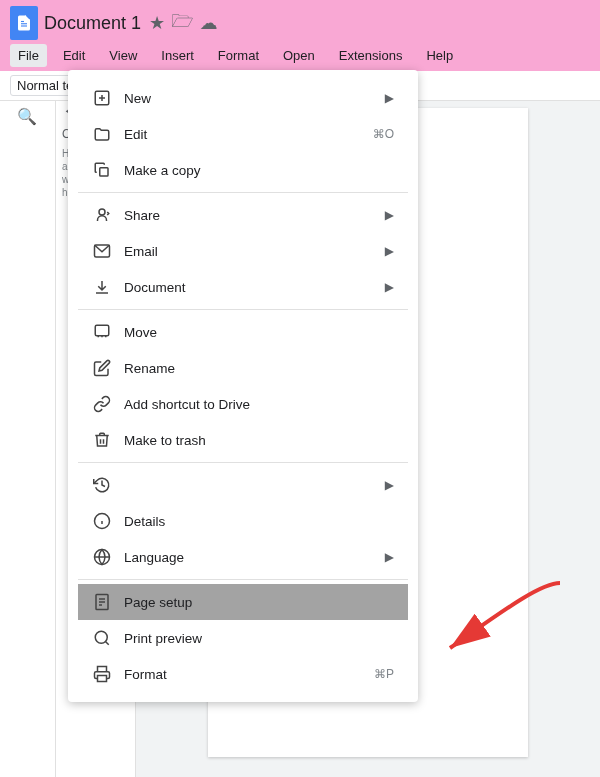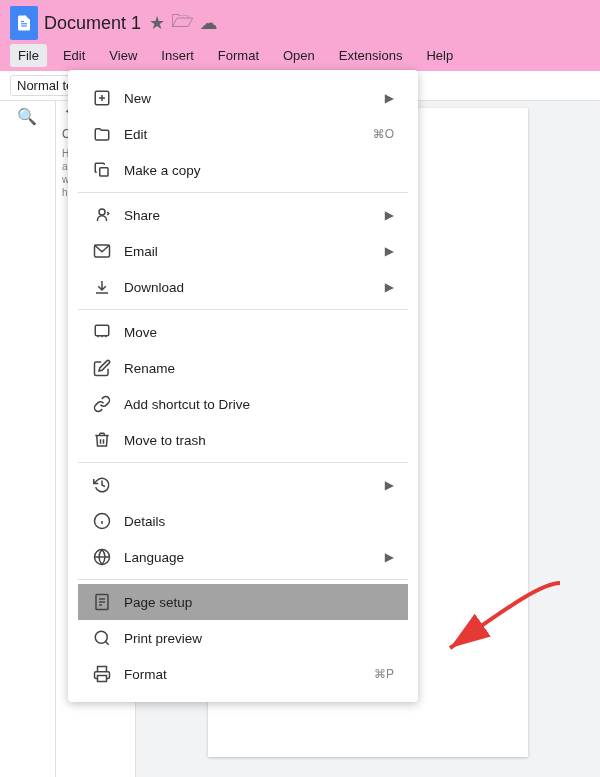--- a/index.html
+++ b/index.html
@@ -363,21 +363,21 @@
       <span class="item-label">Email</span>
       <span class="item-arrow">▶</span>
     </div>
     <div class="dropdown-item">
       <span class="item-icon">
         <svg width="18" height="18" viewBox="0 0 24 24" fill="none" stroke="#444" stroke-width="2">
           <path d="M12 4v12m-5-5l5 5 5-5"></path>
           <line x1="4" y1="20" x2="20" y2="20"></line>
         </svg>
       </span>
-      <span class="item-label">Download</span>
+      <span class="item-label">Document</span>
       <span class="item-arrow">▶</span>
     </div>
   </div>
 
   <div class="menu-section">
     <div class="dropdown-item">
       <span class="item-icon">
         <svg width="18" height="18" viewBox="0 0 24 24" fill="none" stroke="#444" stroke-width="2">
           <rect x="3" y="3" width="18" height="14" rx="2"></rect>
           <path d="M7 17v2m5-2v2m5-2v2"></path>
@@ -405,21 +405,21 @@
     </div>
     <div class="dropdown-item">
       <span class="item-icon">
         <svg width="18" height="18" viewBox="0 0 24 24" fill="none" stroke="#444" stroke-width="2">
           <polyline points="3 6 5 6 21 6"></polyline>
           <path d="M19 6l-1 14H6L5 6"></path>
           <path d="M10 11v6m4-6v6"></path>
           <path d="M9 6V4a1 1 0 011-1h4a1 1 0 011 1v2"></path>
         </svg>
       </span>
-      <span class="item-label">Move to trash</span>
+      <span class="item-label">Make to trash</span>
     </div>
   </div>
 
   <div class="menu-section">
     <div class="dropdown-item">
       <span class="item-icon">
         <svg width="18" height="18" viewBox="0 0 24 24" fill="none" stroke="#444" stroke-width="2">
           <polyline points="1 4 1 10 7 10"></polyline>
           <path d="M3.51 15a9 9 0 102.13-9.36L1 10"></path>
           <polyline points="12 6 12 12 16 14"></polyline>

